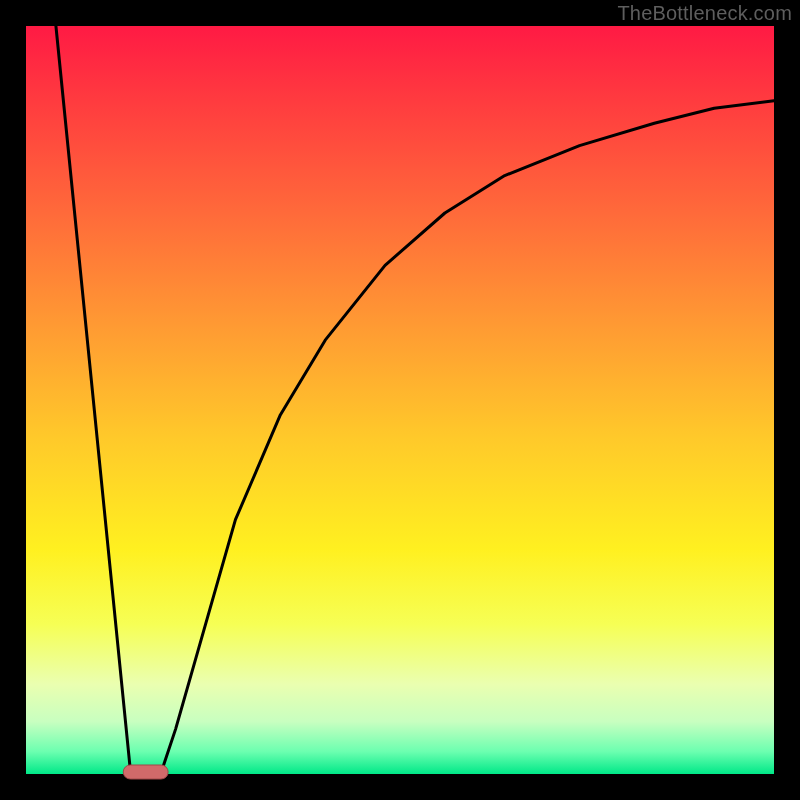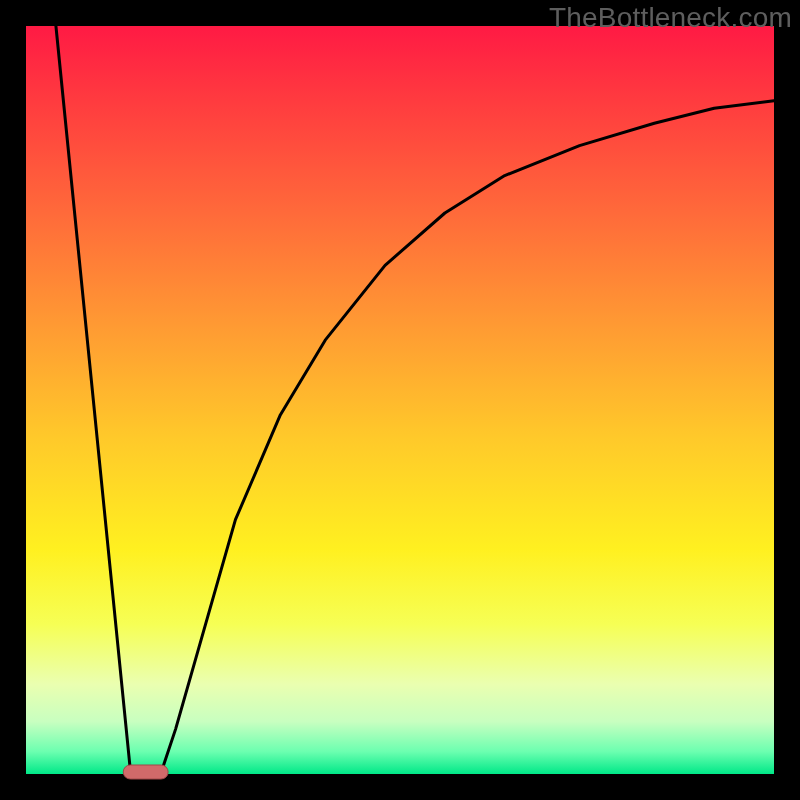--- a/index.html
+++ b/index.html
@@ -15,21 +15,21 @@
     width: 800px;
     height: 800px;
   }
   svg {
     display: block;
   }
   .watermark {
     position: absolute;
     top: 2px;
     right: 8px;
-    font-size: 28px;
+    font-size: 20px;
     font-weight: 500;
     color: #5e5e5e;
     letter-spacing: 0.2px;
     pointer-events: none;
   }
 </style>
 </head>
 <body>
 
 <div class="chart-wrap">

